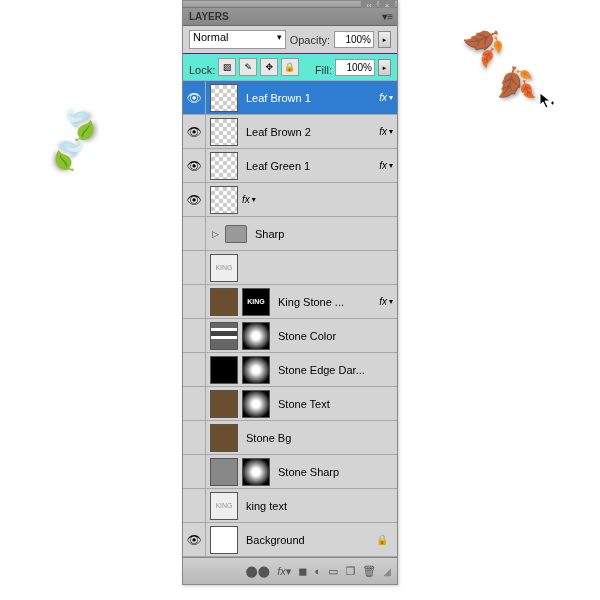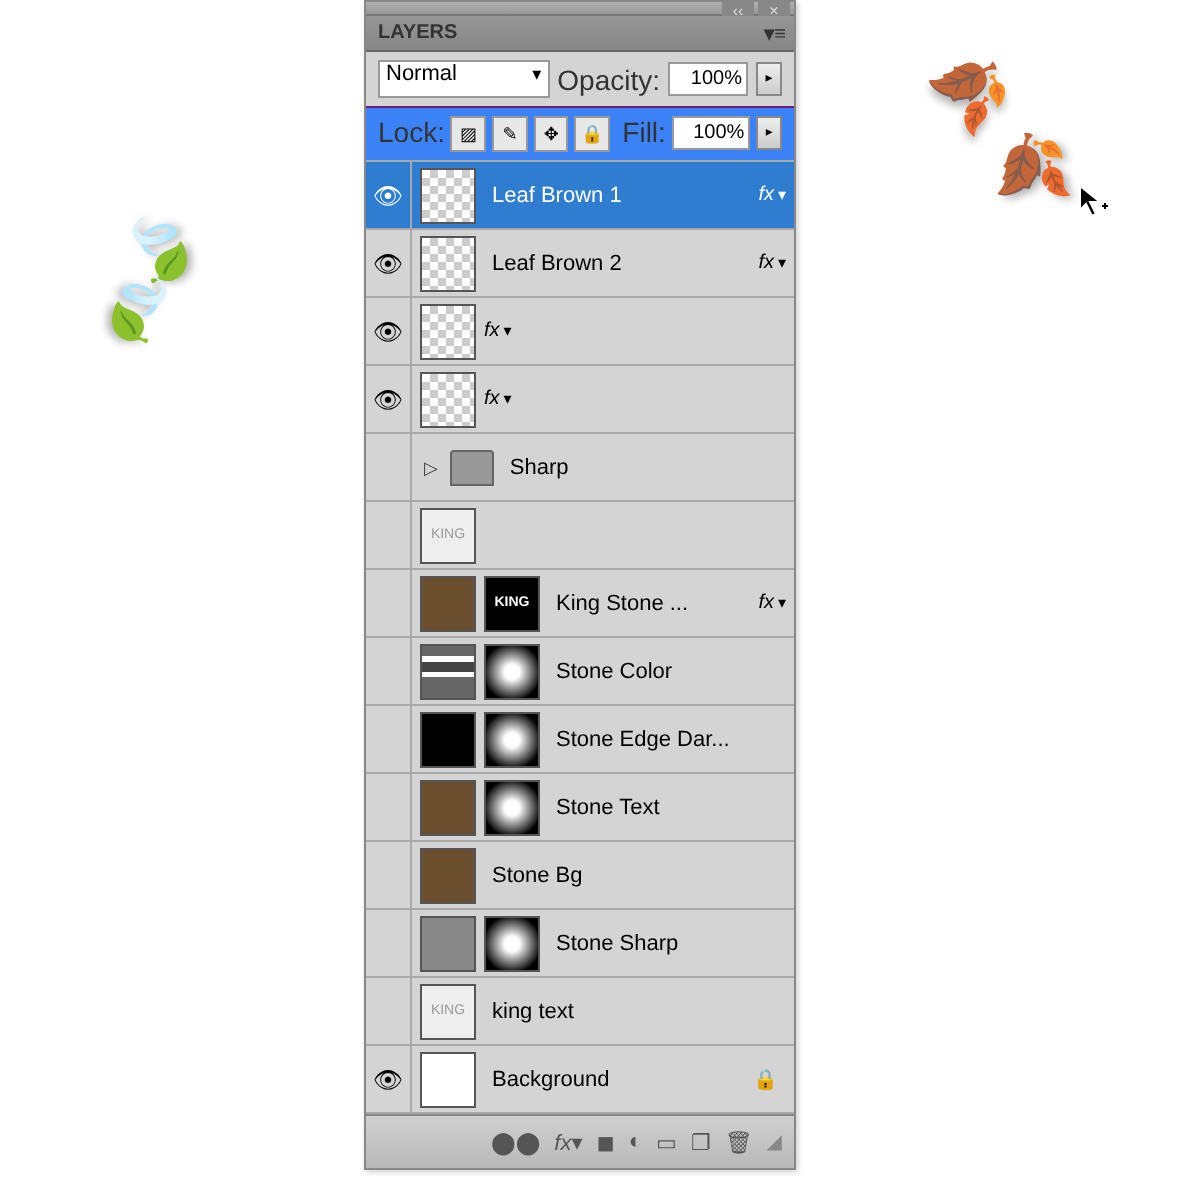--- a/index.html
+++ b/index.html
@@ -7,24 +7,24 @@
 .cursor{position:absolute;left:539px;top:92px}
 .panel{position:absolute;left:182px;top:0;width:214px;background:#d4d4d4;border:1px solid #888;box-shadow:1px 1px 3px rgba(0,0,0,.2)}
 .panel-top{height:6px;background:linear-gradient(#b0b0b0,#999);border-bottom:1px solid #777}
 .window-controls{position:absolute;right:2px;top:0;display:flex;gap:2px}
 .win-btn{width:16px;height:10px;background:#888;color:#ddd;font-size:8px;text-align:center;line-height:10px;cursor:pointer}
 .panel-header{background:linear-gradient(#969696,#868686);padding:3px 6px;font-size:10px;font-weight:bold;color:#333;border-bottom:1px solid #666;position:relative}
 .panel-header .menu{position:absolute;right:4px;top:3px;font-size:10px}
 .options-row{display:flex;align-items:center;padding:4px 6px;background:#d4d4d4;border-bottom:1px solid #701a75;gap:4px}
 .blend-select{flex:1;background:#fff;border:1px solid #999;height:17px;font-size:11px;padding:0 3px;position:relative}
 .blend-select::after{content:"▾";position:absolute;right:3px;top:1px;font-size:9px}
-.opt-label{font-size:14px;color:#333}
+.opt-label{font-size:11px;color:#333}
 .pct-input{width:36px;height:15px;background:#fff;border:1px solid #999;font-size:10px;text-align:right;padding-right:2px;line-height:15px}
 .slider-btn{width:11px;height:15px;background:linear-gradient(#eee,#ccc);border:1px solid #888;font-size:7px;text-align:center;line-height:15px}
-.lock-row{display:flex;align-items:flex-start;padding:4px 6px;background:#3b82f6;border-bottom:1px solid #aaa;gap:3px}
+.lock-row{display:flex;align-items:flex-end;padding:4px 6px;background:#5eead4;border-bottom:1px solid #aaa;gap:3px}
 .lock-row .icon{width:16px;height:16px;border:1px solid #999;background:#e8e8e8;display:flex;align-items:center;justify-content:center;font-size:9px}
 .layers{max-height:490px;overflow:hidden}
 .layer{display:flex;align-items:center;height:33px;border-bottom:1px solid #a8a8a8;background:#d4d4d4}
 .layer.selected{background:#2f7dd1;color:#fff}
 .eye-col{width:22px;height:100%;border-right:1px solid #a8a8a8;display:flex;align-items:center;justify-content:center}
 .eye{font-size:12px}
 .thumb-col{display:flex;align-items:center;gap:4px;padding:0 4px}
 .thumb{width:26px;height:26px;border:1px solid #555;background:#fff}
 .checker{background-image:linear-gradient(45deg,#ccc 25%,transparent 25%),linear-gradient(-45deg,#ccc 25%,transparent 25%),linear-gradient(45deg,transparent 75%,#ccc 75%),linear-gradient(-45deg,transparent 75%,#ccc 75%);background-size:8px 8px;background-position:0 0,0 4px,4px -4px,-4px 0}
 .brown{background:#6b4e2e}
@@ -112,20 +112,21 @@
         <span class="fx">fx</span>
         <span class="fxarrow">▾</span>
       </div>
       <div class="layer">
         <div class="eye-col">
           <span class="eye">👁</span>
         </div>
         <div class="thumb-col">
           <div class="thumb checker"></div>
         </div>
+        <div class="layer-name">Leaf Green 1</div>
         <span class="fx">fx</span>
         <span class="fxarrow">▾</span>
       </div>
       <div class="layer">
         <div class="eye-col">
           <span class="eye">👁</span>
         </div>
         <div class="thumb-col">
           <div class="thumb checker"></div>
         </div>

